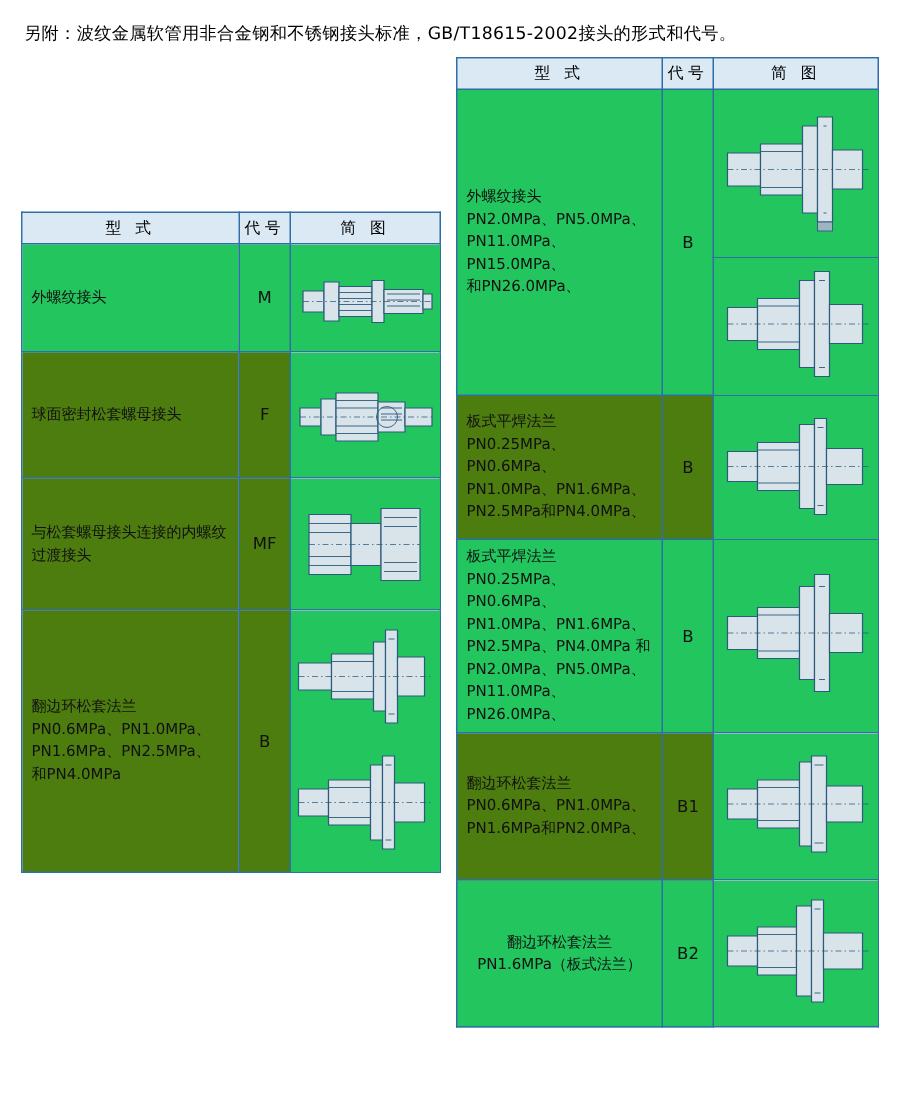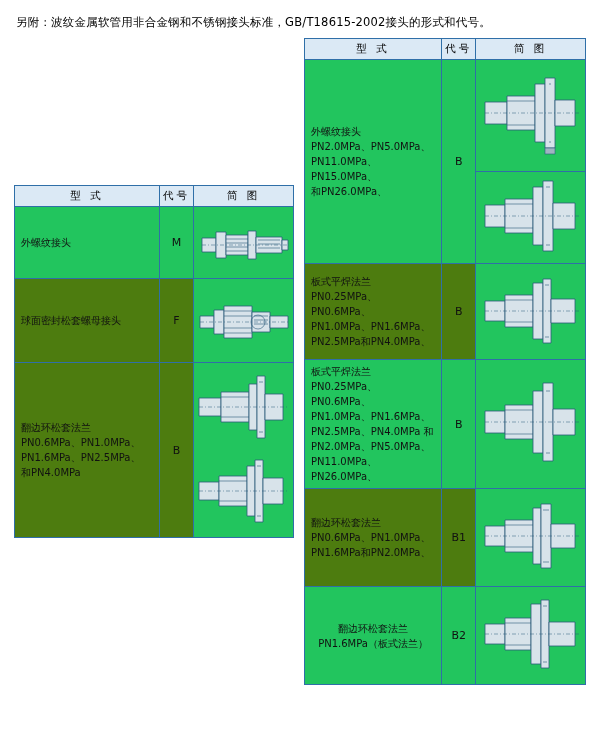--- a/index.html
+++ b/index.html
@@ -171,20 +171,42 @@
                   <path d="M58 30 L72 30 M58 34 L72 34 M58 38 L72 38"></path>
                   <path d="M4 36 L92 36" stroke-dasharray="4 2 1 2" stroke-width="0.5"></path>
                   <circle cx="62" cy="36" r="7"></circle>
                 </g>
               </svg>
             </div>
           </td>
         </tr>
 
 
+        <tr style="height:88px">
+          <td class="yellow">
+            <div class="cell-text" style="white-space:pre-line">与松套螺母接头连接的内螺纹过渡接头</div>
+          </td>
+          <td class="yellow code">MF</td>
+          <td class="white fig">
+            <div class="figbox">
+              <svg width="96" height="76" viewBox="0 0 96 76">
+                <g fill="#d8e3ea" stroke="#2b5a7a" stroke-width="0.8">
+                  <path d="M10 18 L10 58 L38 58 L38 18 Z"></path>
+                  <path d="M38 24 L38 52 L58 52 L58 24 Z"></path>
+                  <path d="M58 14 L58 62 L84 62 L84 14 Z"></path>
+                </g>
+                <g stroke="#2b5a7a" stroke-width="0.6" fill="none">
+                  <path d="M10 24 L38 24 M10 30 L38 30 M10 46 L38 46 M10 52 L38 52"></path>
+                  <path d="M60 20 L82 20 M60 26 L82 26 M60 50 L82 50 M60 56 L82 56"></path>
+                  <path d="M10 38 L84 38" stroke-dasharray="4 2 1 2" stroke-width="0.5"></path>
+                </g>
+              </svg>
+            </div>
+          </td>
+        </tr>
 
 
         <tr style="height:175px">
           <td class="yellow">
             <div class="cell-text" style="white-space:pre-line">翻边环松套法兰
 PN0.6MPa、PN1.0MPa、
 PN1.6MPa、PN2.5MPa、
 和PN4.0MPa</div>
           </td>
           <td class="yellow code">B</td>

